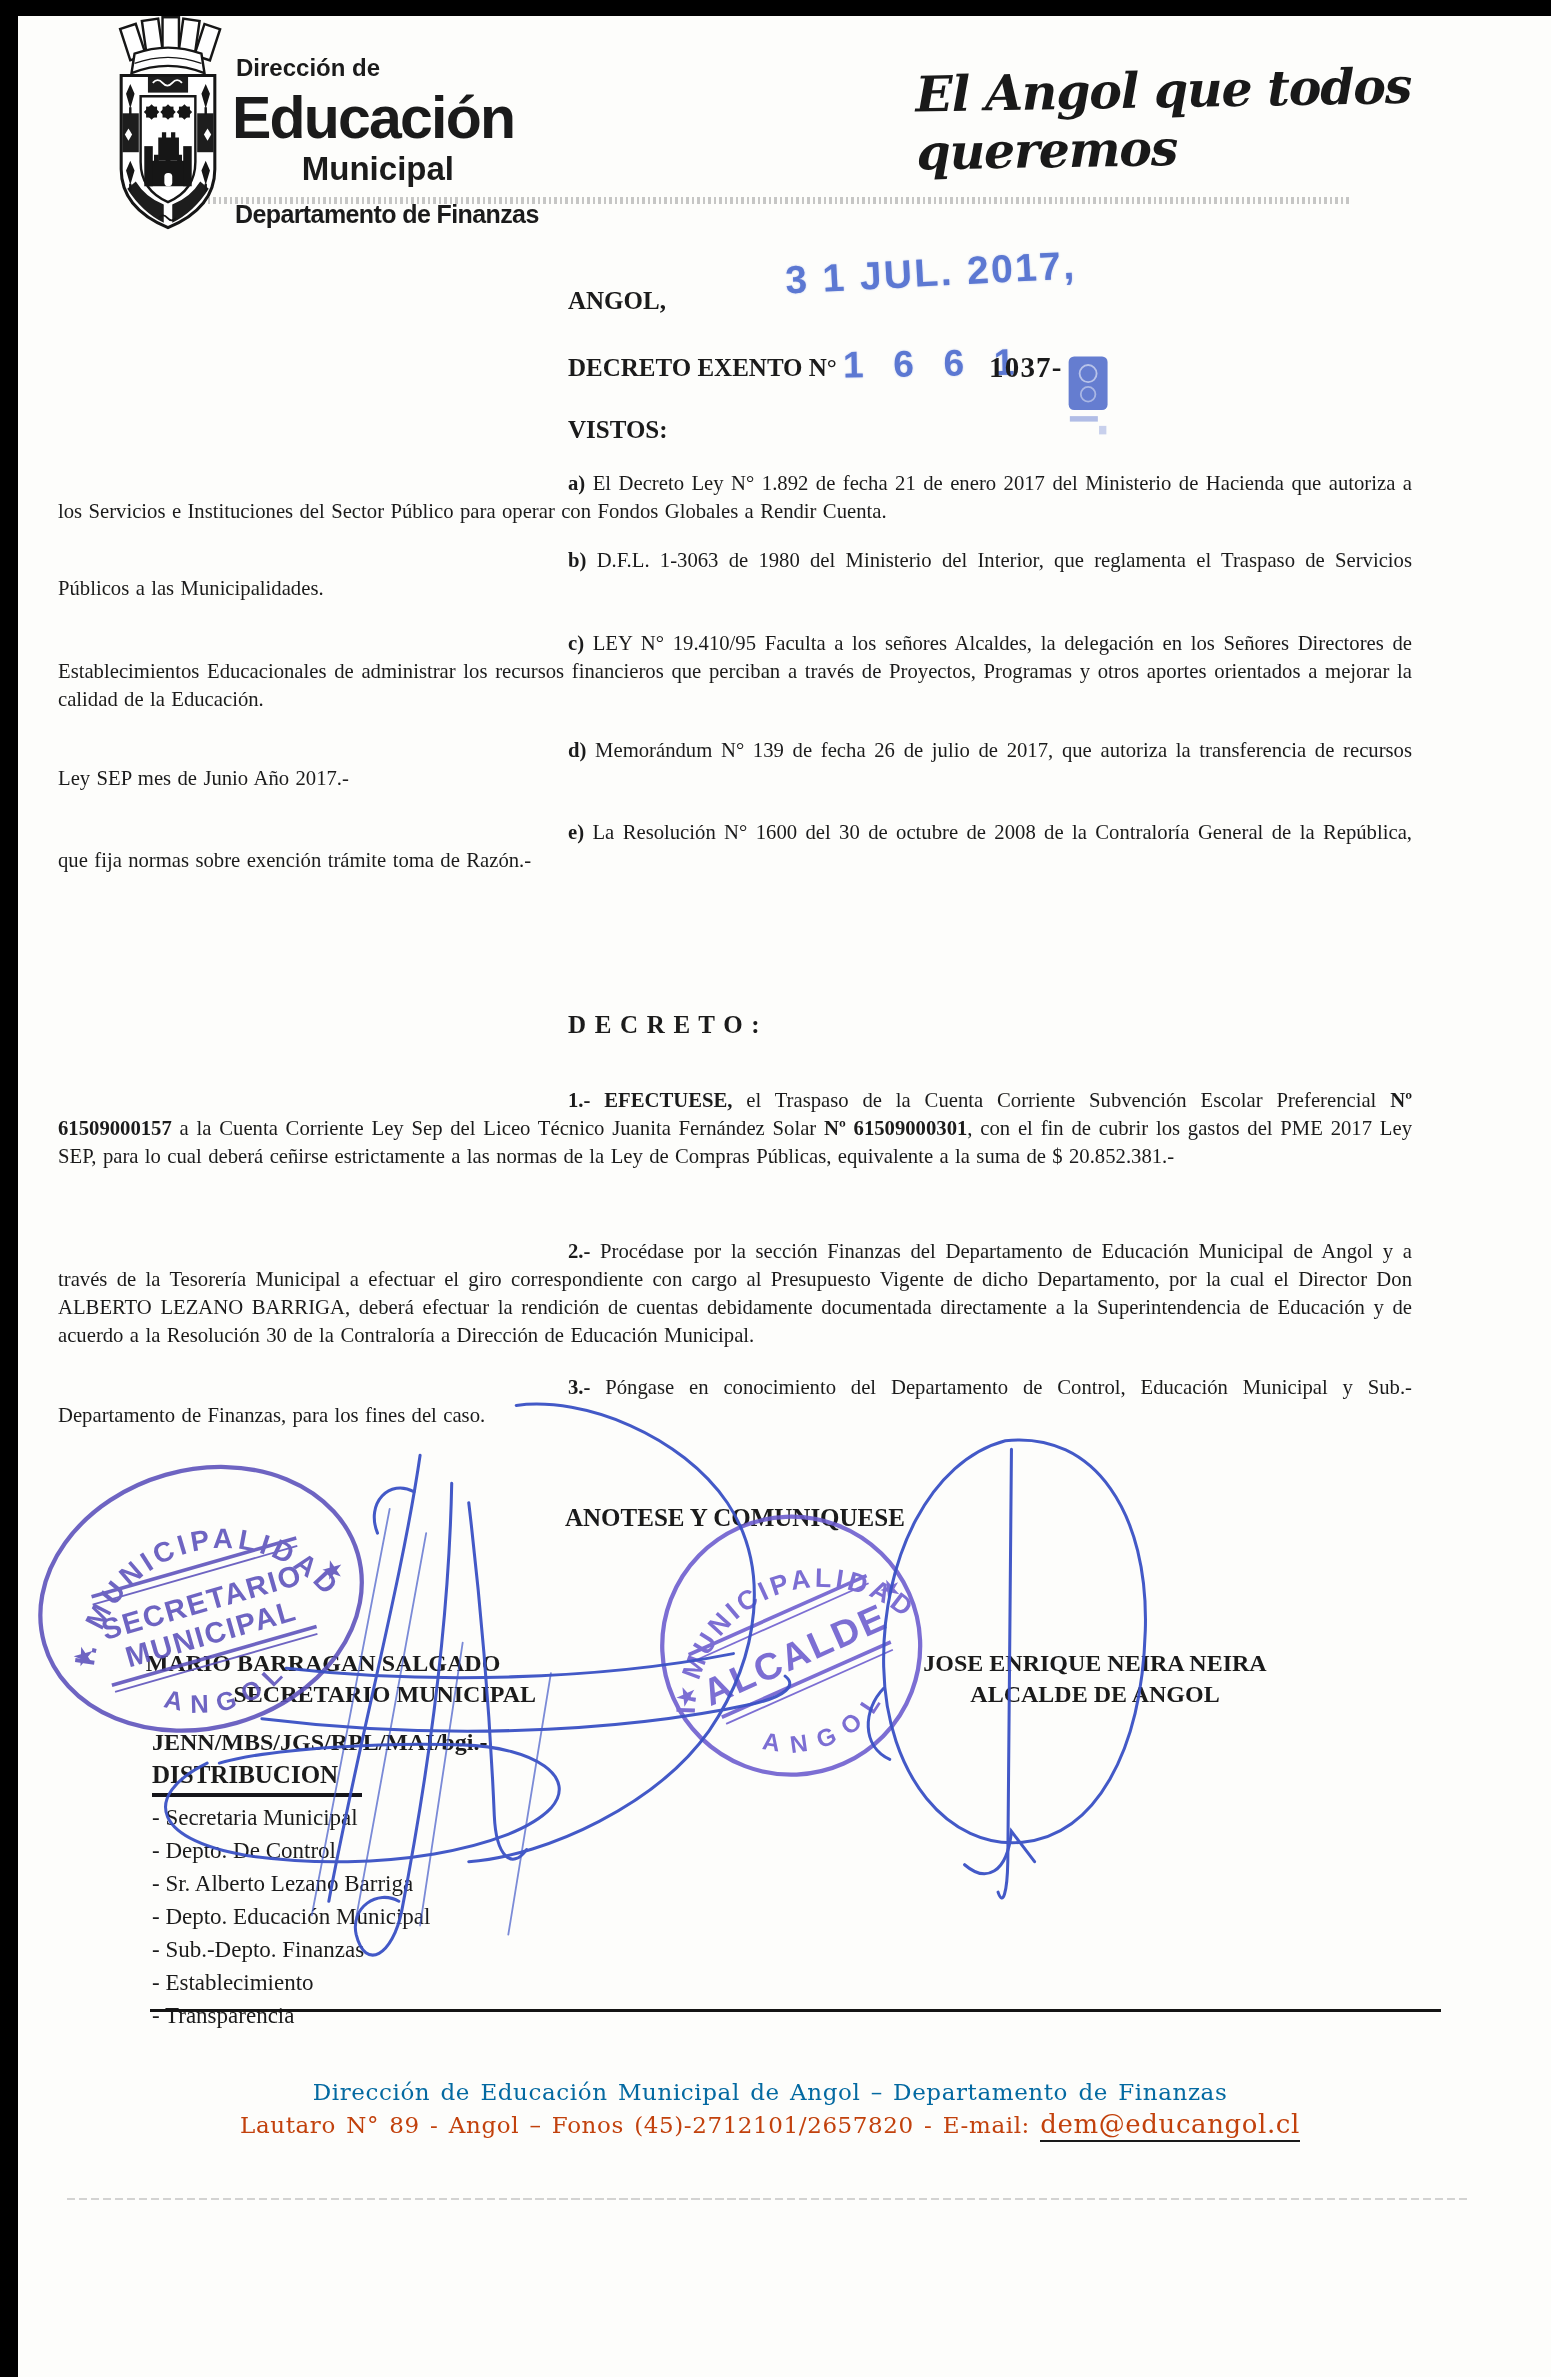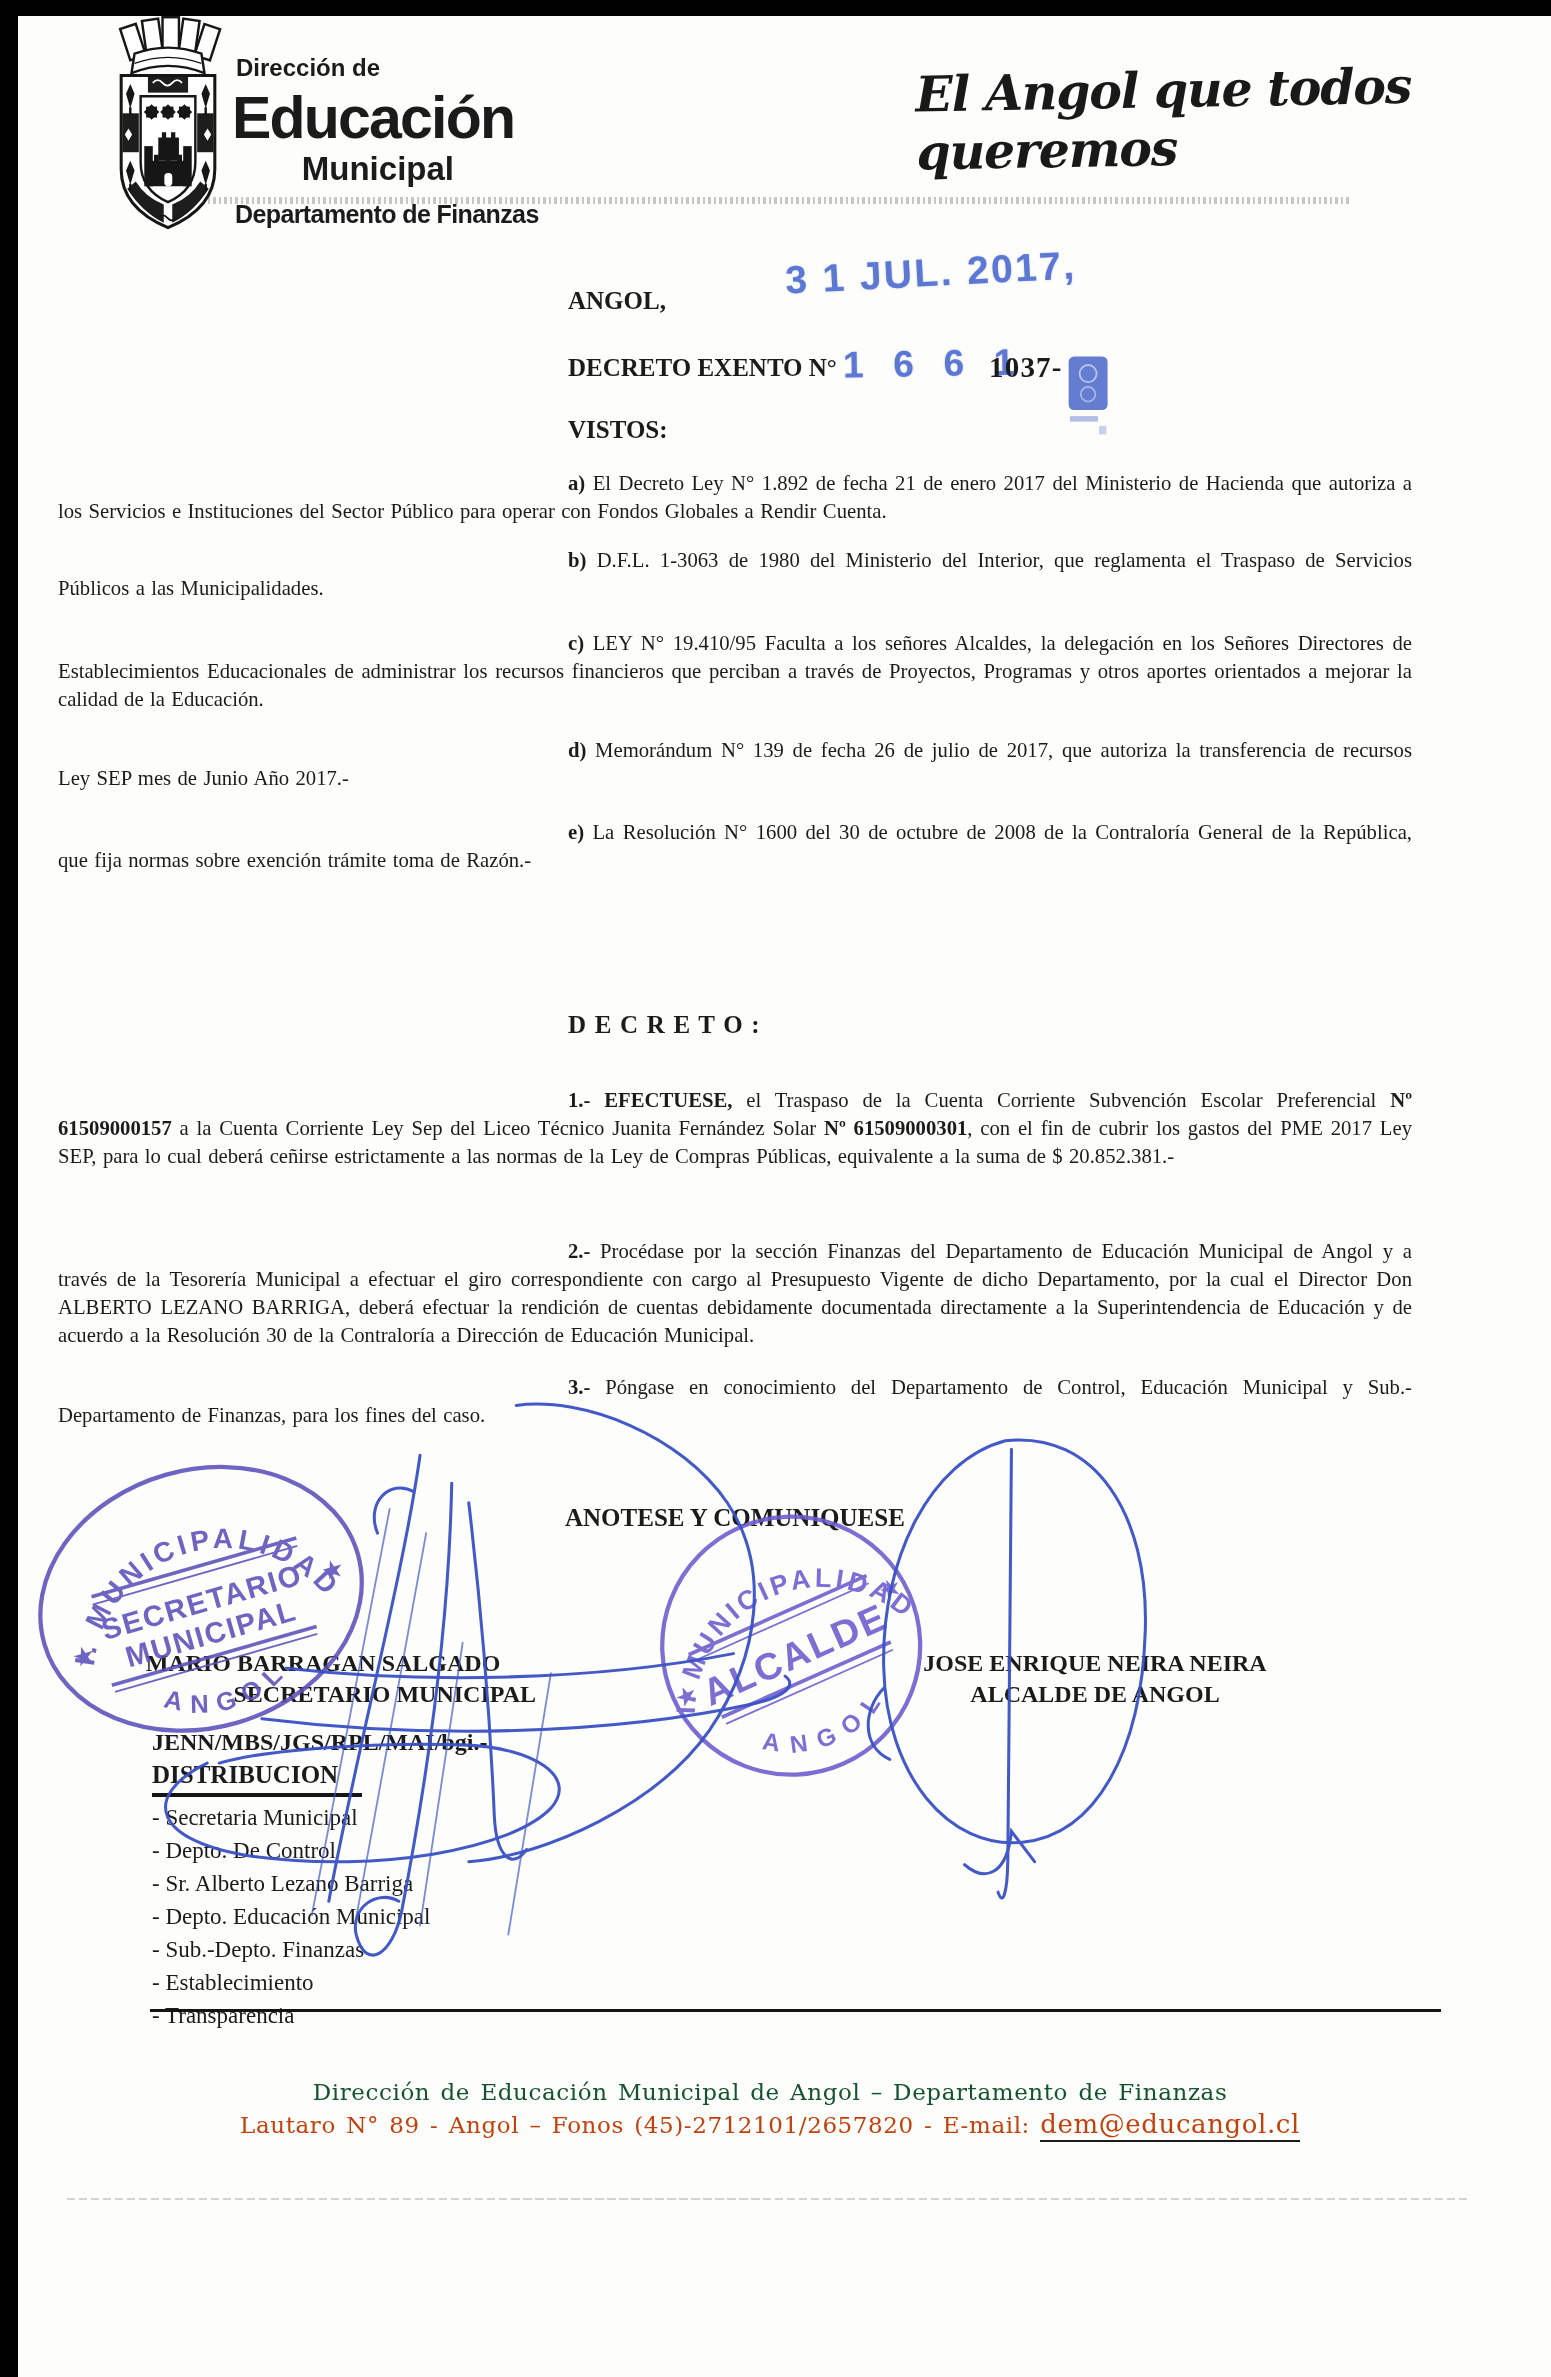--- a/index.html
+++ b/index.html
@@ -43,21 +43,21 @@
   .sectitle{left:110px;top:1681px;width:426px;text-align:right;font-size:24px;font-weight:bold;}
   .mayorname{left:876px;top:1650px;width:438px;text-align:center;font-size:24px;font-weight:bold;}
   .mayortitle{left:876px;top:1681px;width:438px;text-align:center;font-size:24px;font-weight:bold;}
   .initials{left:152px;top:1729px;font-size:24px;font-weight:bold;}
   .distr-h{left:152px;top:1761px;font-size:25px;font-weight:bold;border-bottom:4.3px solid #15151a;
            padding:0 24px 3.7px 0;}
   .distr-list{left:152px;top:1801px;font-size:23px;line-height:33px;}
   
   .rule{left:150px;top:2009px;width:1291px;height:3px;background:#141414;}
   .foot1{left:0;top:2079px;width:1540px;text-align:center;font-family:"DejaVu Serif",serif;
-         font-size:23px;color:#14532d;letter-spacing:0.6px;word-spacing:2.4px;}
+         font-size:23px;color:#0369a1;letter-spacing:0.6px;word-spacing:2.4px;}
   .foot2{left:0;top:2109px;width:1540px;text-align:center;font-family:"DejaVu Serif",serif;
          font-size:23px;color:#c2410c;letter-spacing:0.6px;word-spacing:2.4px;}
   .foot2 .email{font-size:26px;border-bottom:2.4px solid #1a1a1a;padding-bottom:1.2px;}
   svg text{font-family:"Liberation Sans",sans-serif;}
 </style>
 </head>
 <body>
 
 <div class="page">
 

